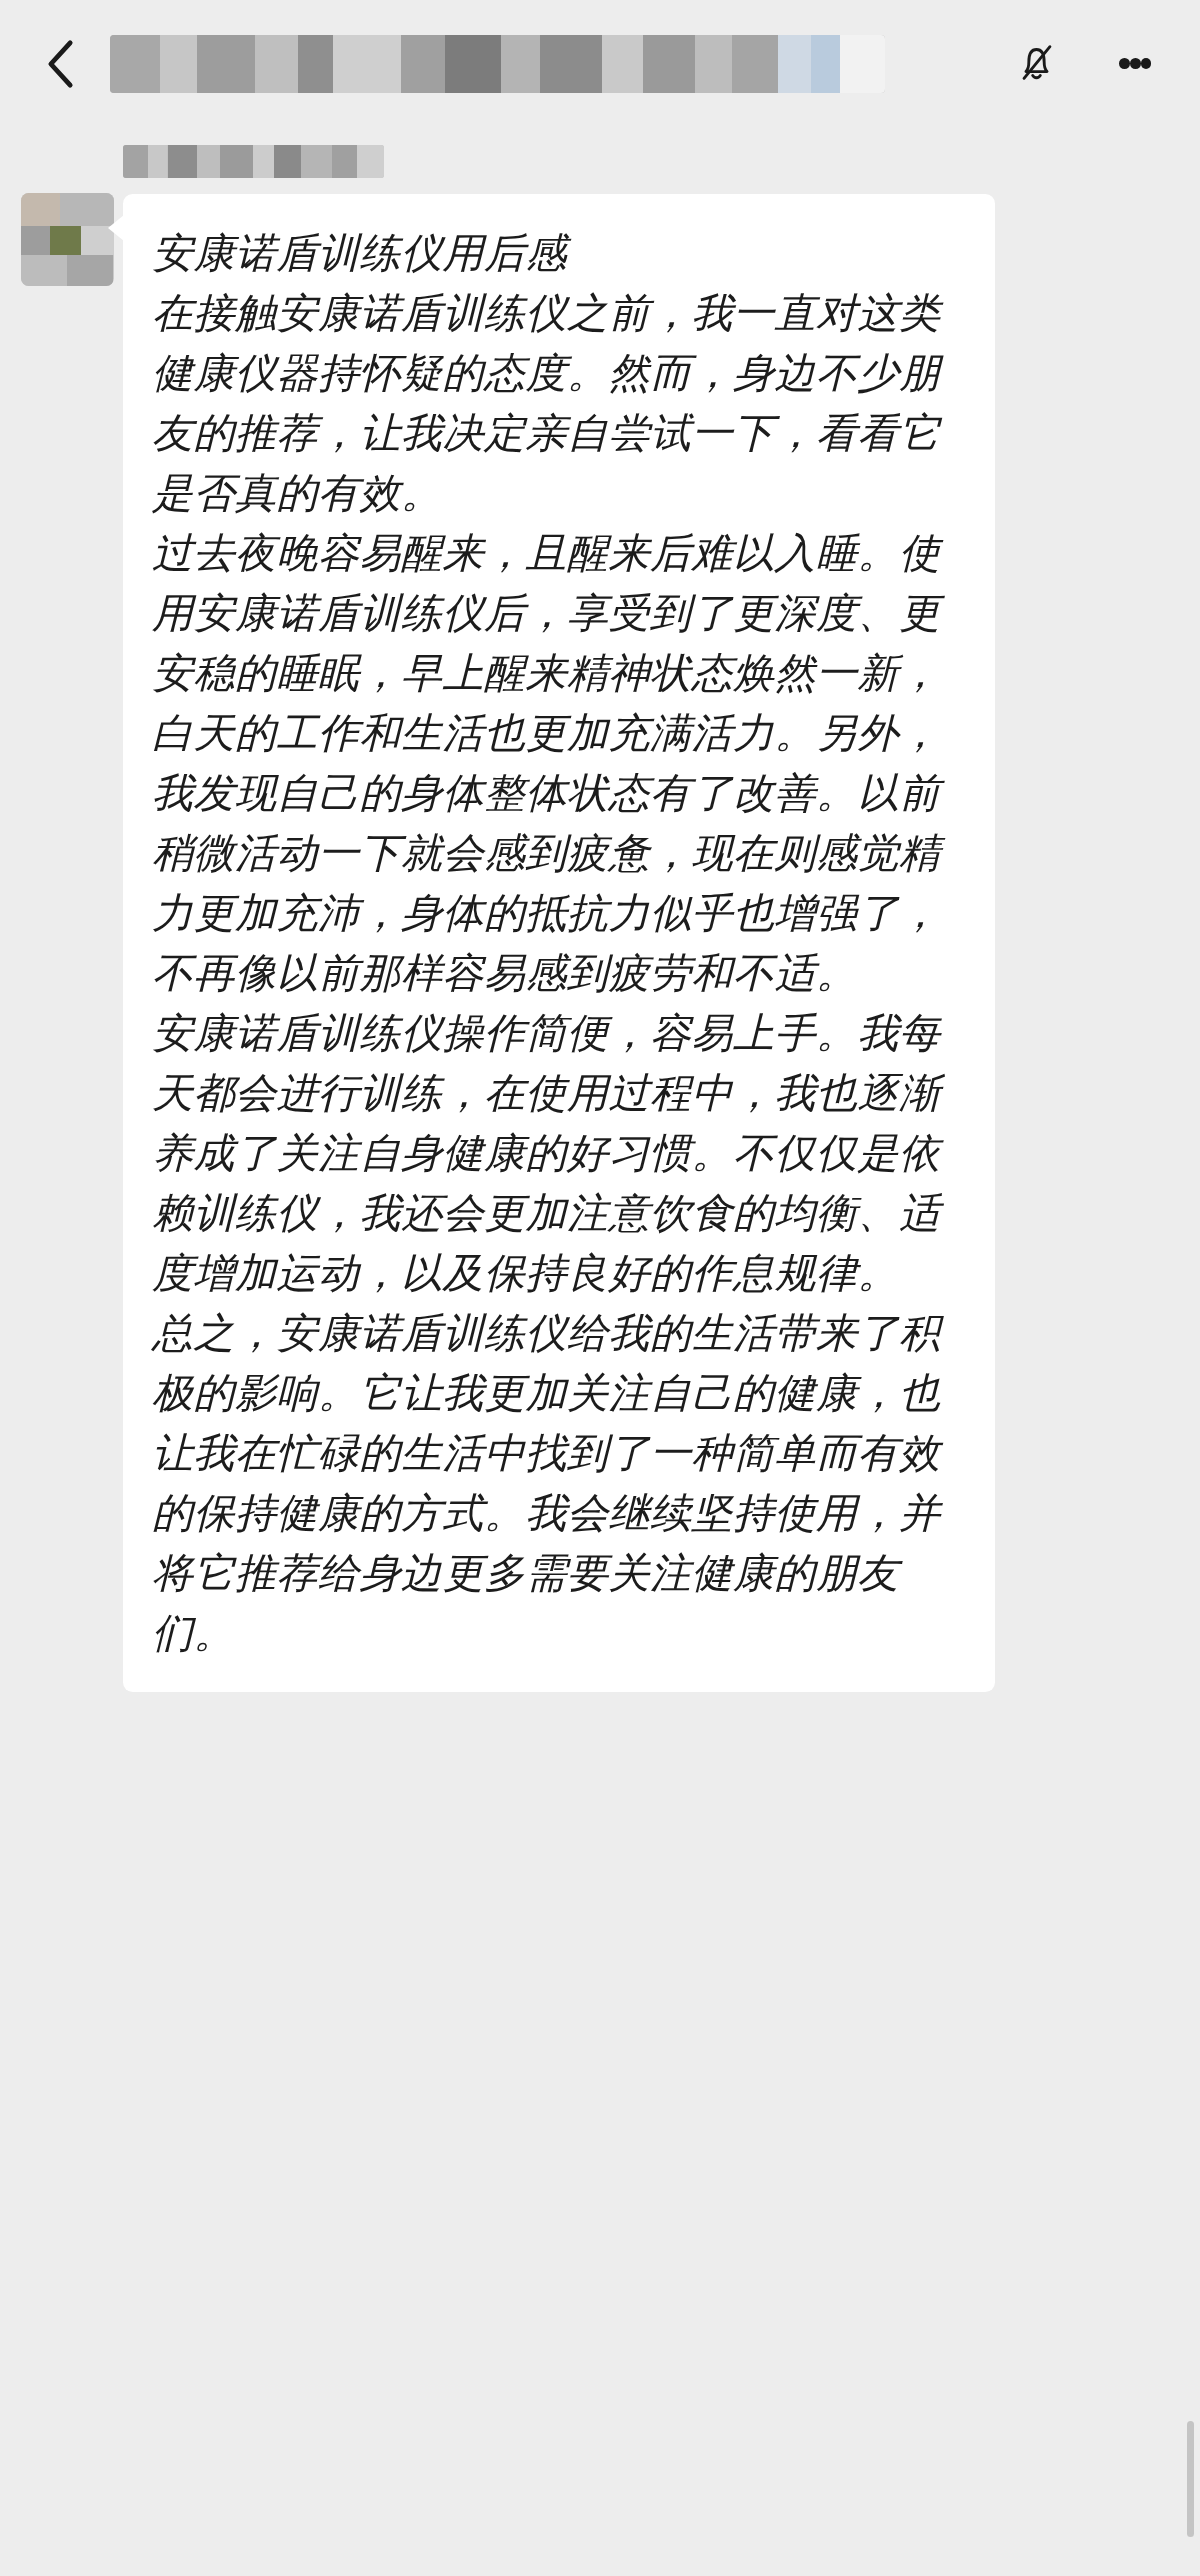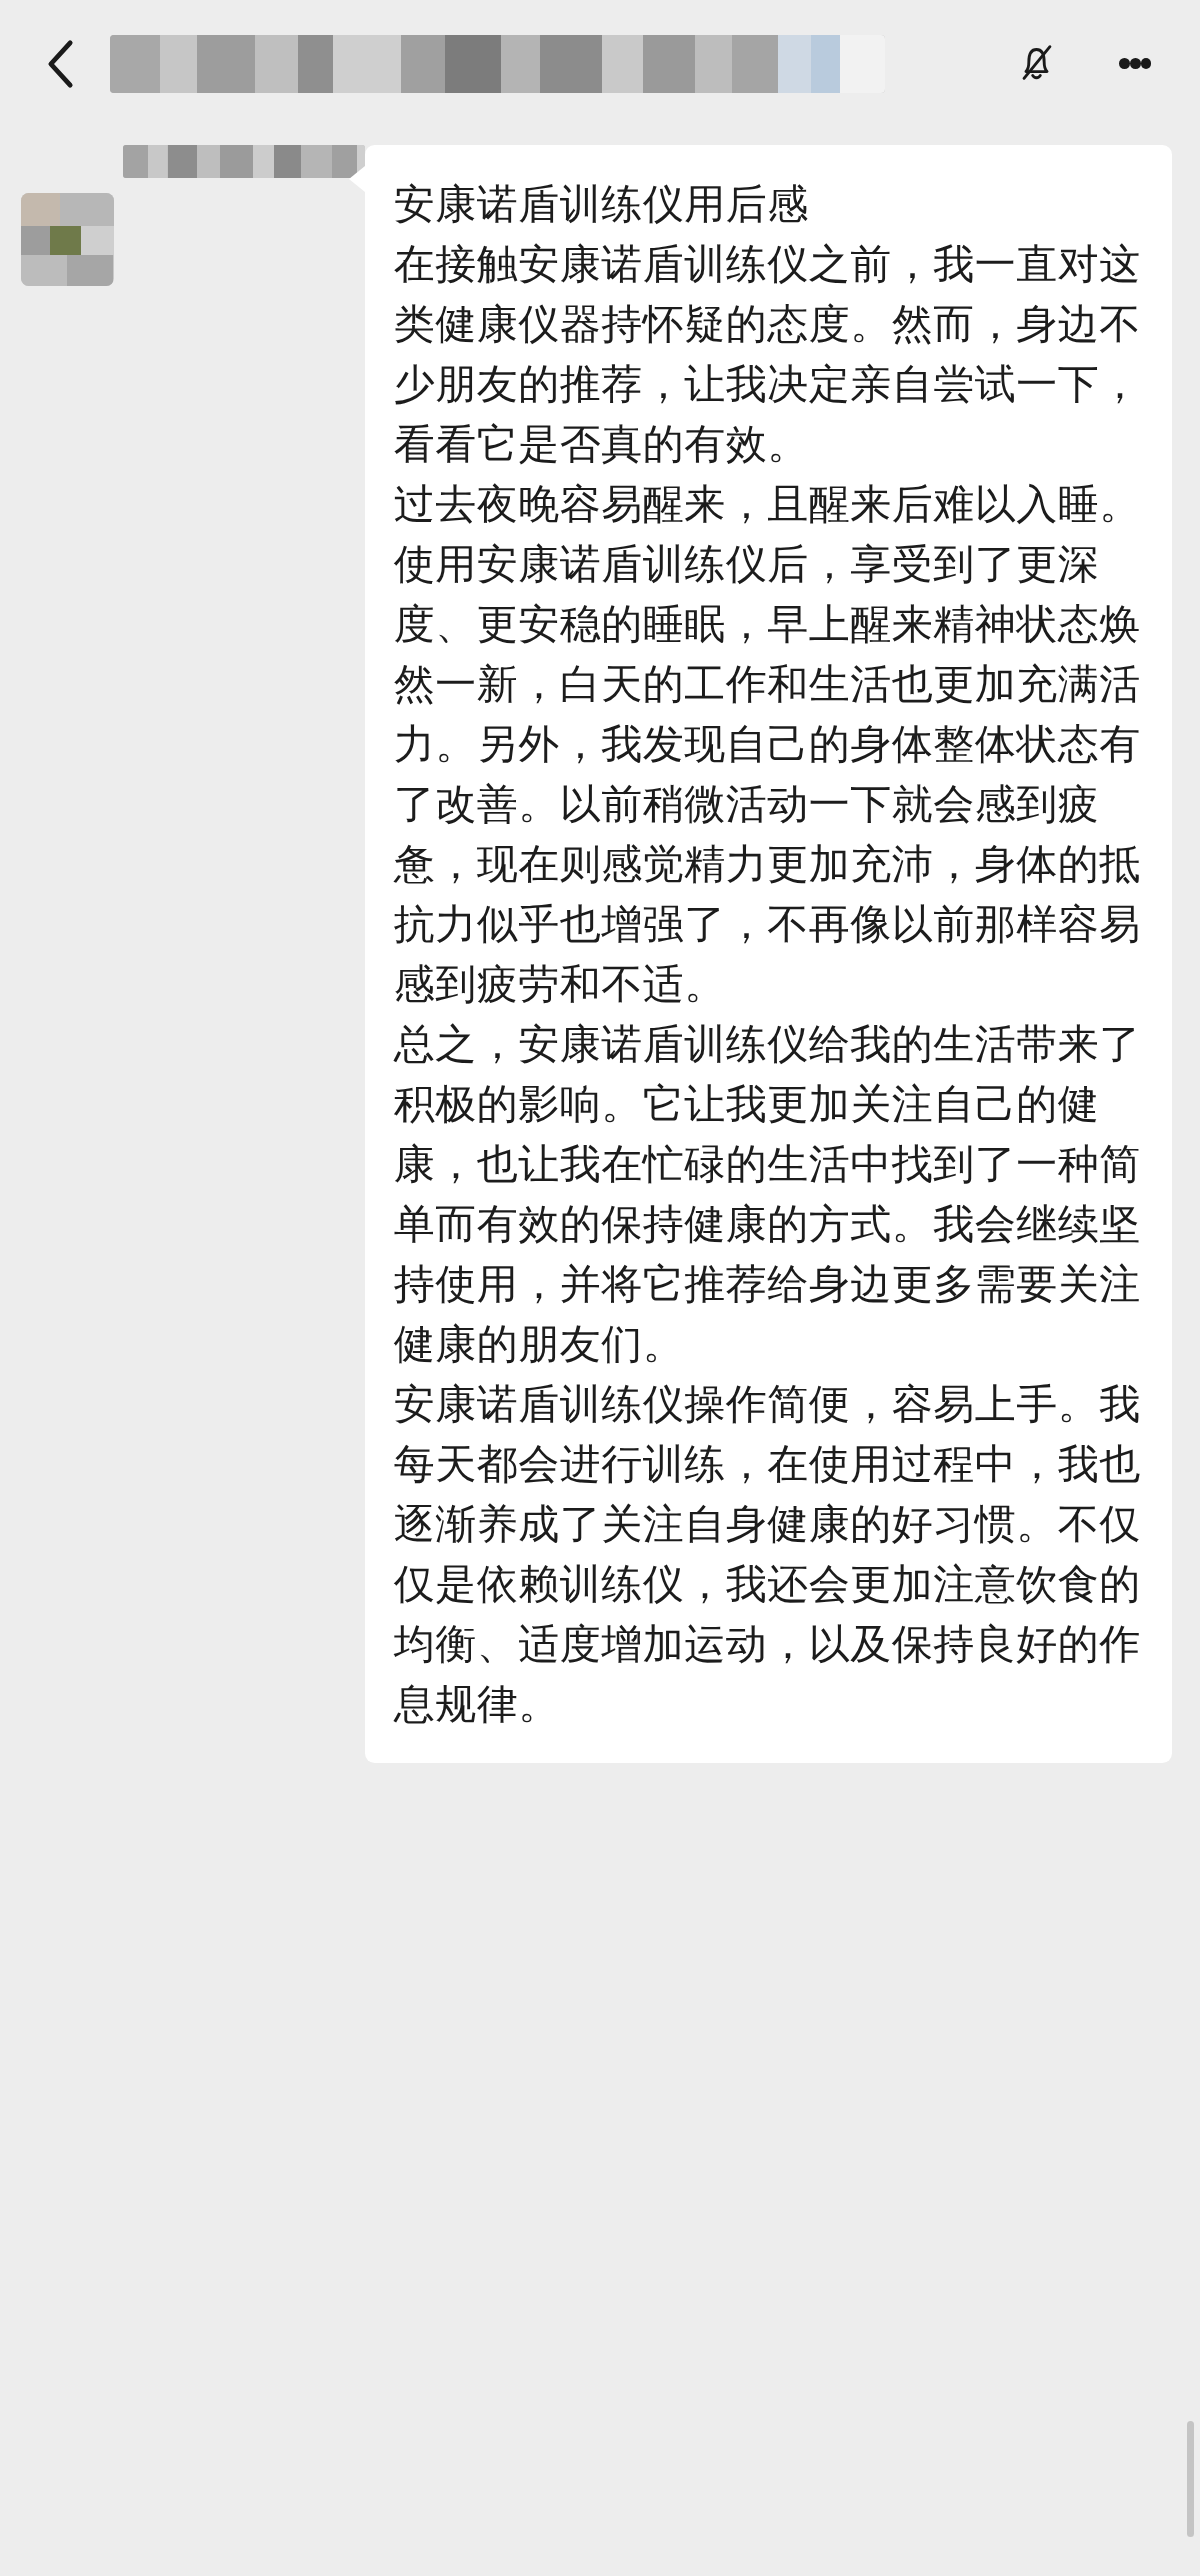--- a/index.html
+++ b/index.html
@@ -99,23 +99,24 @@
     position: relative;
     overflow: hidden;
     background: #c9c9c9;
     margin-top: 48px;
   }
   .avatar .ablk { position: absolute; }
 
   .msg-col {
     margin-left: 9px;
     display: flex;
-    flex-direction: row;
+    flex-direction: column;
     flex: 1 1 auto;
     min-width: 0;
+    font-style: italic;
   }
   .sender-redacted {
     width: 261px;
     height: 33px;
     border-radius: 2.9px;
     position: relative;
     overflow: hidden;
     background: #c2c2c2;
     margin-bottom: 15.5px;
   }
@@ -246,22 +247,22 @@
         <span class="sblk" style="left:209px;width:25px;background:#a0a0a0"></span>
         <span class="sblk" style="left:234px;width:27px;background:#cfcfcf"></span>
       </div>
 
       <div class="bubble-wrap">
         <span class="bubble-tail"></span>
         <div class="bubble">
           <p>安康诺盾训练仪用后感</p>
           <p>在接触安康诺盾训练仪之前，我一直对这类健康仪器持怀疑的态度。然而，身边不少朋友的推荐，让我决定亲自尝试一下，看看它是否真的有效。</p>
           <p>过去夜晚容易醒来，且醒来后难以入睡。使用安康诺盾训练仪后，享受到了更深度、更安稳的睡眠，早上醒来精神状态焕然一新，白天的工作和生活也更加充满活力。另外，我发现自己的身体整体状态有了改善。以前稍微活动一下就会感到疲惫，现在则感觉精力更加充沛，身体的抵抗力似乎也增强了，不再像以前那样容易感到疲劳和不适。</p>
+          <p>安康诺盾训练仪操作简便，容易上手。我每天都会进行训练，在使用过程中，我也逐渐养成了关注自身健康的好习惯。不仅仅是依赖训练仪，我还会更加注意饮食的均衡、适度增加运动，以及保持良好的作息规律。</p>
           <p>总之，安康诺盾训练仪给我的生活带来了积极的影响。它让我更加关注自己的健康，也让我在忙碌的生活中找到了一种简单而有效的保持健康的方式。我会继续坚持使用，并将它推荐给身边更多需要关注健康的朋友们。</p>
-          <p>安康诺盾训练仪操作简便，容易上手。我每天都会进行训练，在使用过程中，我也逐渐养成了关注自身健康的好习惯。不仅仅是依赖训练仪，我还会更加注意饮食的均衡、适度增加运动，以及保持良好的作息规律。</p>
         </div>
       </div>
 
     </div>
   </div>
 </div>
 
 <div class="scrollbar"></div>
 
 

